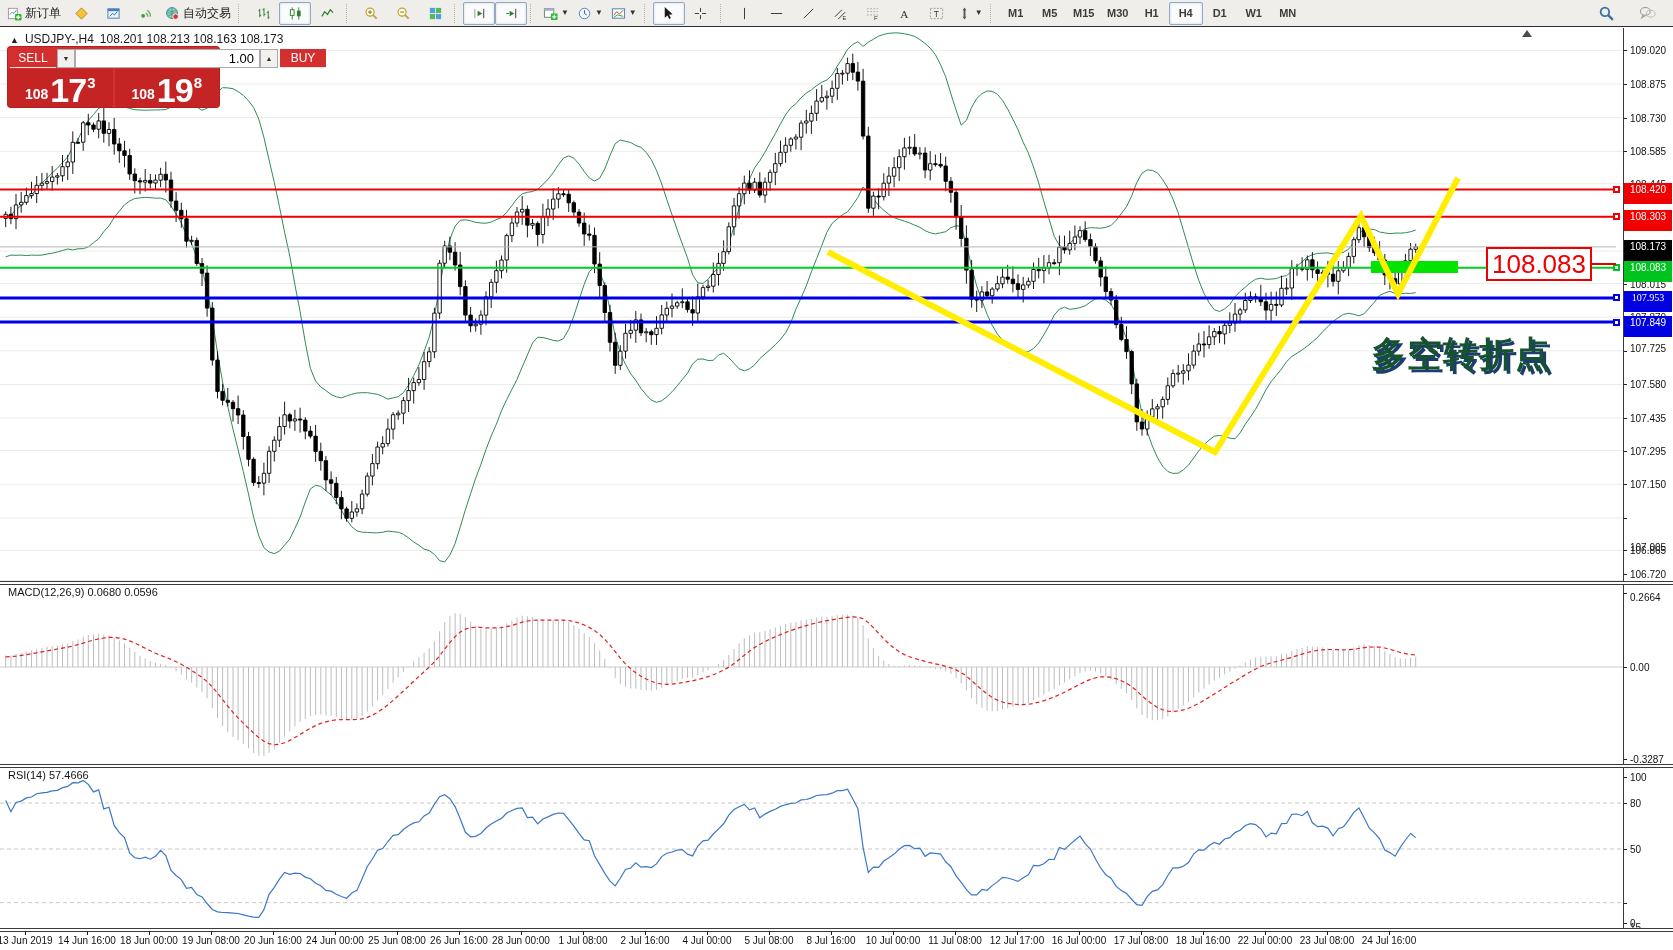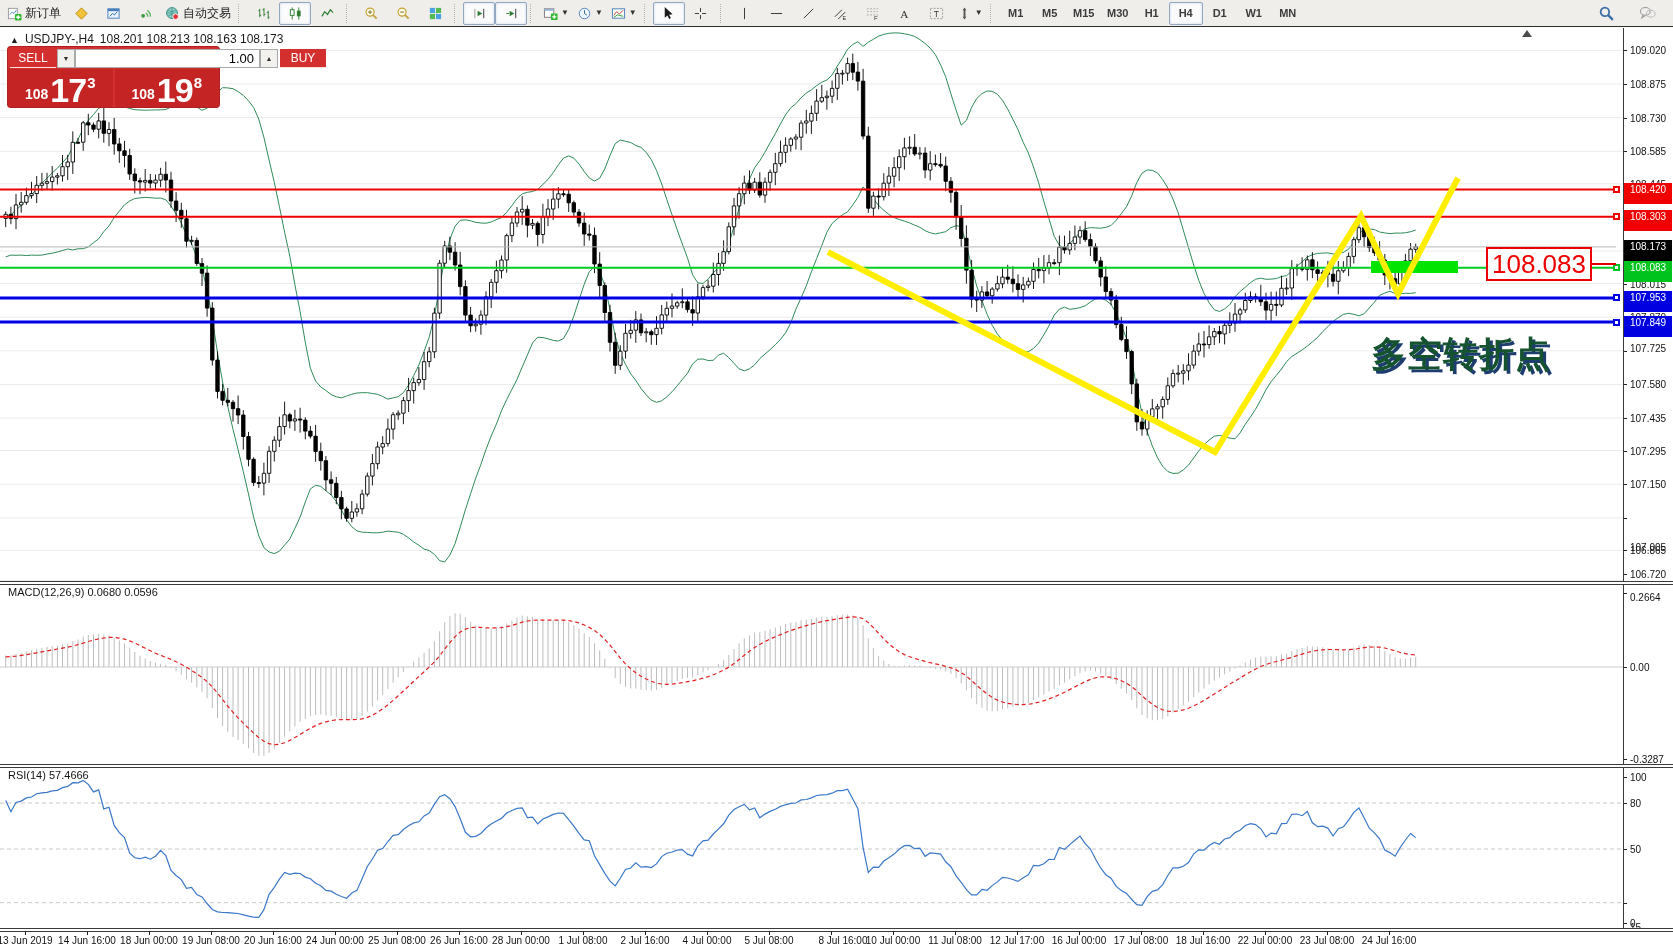--- a/index.html
+++ b/index.html
@@ -423,21 +423,21 @@
       <div class="pdash" style="top: 550.36px;"></div>
       <div class="ptick" style="top: 569px;">106.720</div>
       <div class="pdash" style="top: 574px;"></div>
       <div class="plabel" style="top: 183.069px; background: rgb(240, 0, 0);">108.420</div>
       <div class="lsq" style="top: 186.069px; left: 1613px; border: 2px solid rgb(240, 0, 0);"></div>
       <div class="plabel" style="top: 210.215px; background: rgb(240, 0, 0);">108.303</div>
       <div class="lsq" style="top: 213.215px; left: 1613px; border: 2px solid rgb(240, 0, 0);"></div>
       <div class="plabel" style="top: 240.378px; background: rgb(0, 0, 0);">108.173</div>
       <div class="plabel" style="top: 261.26px; background: rgb(0, 196, 30);">108.083</div>
       <div class="lsq" style="top: 264.26px; left: 1613px; border: 2px solid rgb(0, 196, 30);"></div>
-      <div class="plabel" style="top: 291.422px; background: rgb(0, 0, 224);">107.953</div>
+      <div class="plabel" style="top: 291.422px; background: rgb(0, 0, 224); font-family: Liberation Serif, serif;">107.953</div>
       <div class="lsq" style="top: 294.422px; left: 1613px; border: 2px solid rgb(0, 0, 224);"></div>
       <div class="plabel" style="top: 315.553px; background: rgb(0, 0, 224);">107.849</div>
       <div class="lsq" style="top: 318.553px; left: 1613px; border: 2px solid rgb(0, 0, 224);"></div>
       <div class="ptick" style="top: 592px;">0.2664</div>
       <div class="pdash" style="top: 593px;"></div>
       <div class="ptick" style="top: 662px;">0.00</div>
       <div class="pdash" style="top: 667px;"></div>
       <div class="ptick" style="top: 754px;">-0.3287</div>
       <div class="pdash" style="top: 759px;"></div>
       <div class="ptick" style="top: 772px;">100</div>
@@ -471,21 +471,21 @@
       <div class="dlabel" style="left: 521px;">28 Jun 00:00</div>
       <div class="ddash" style="left: 521px;"></div>
       <div class="dlabel" style="left: 583px;">1 Jul 08:00</div>
       <div class="ddash" style="left: 583px;"></div>
       <div class="dlabel" style="left: 645px;">2 Jul 16:00</div>
       <div class="ddash" style="left: 645px;"></div>
       <div class="dlabel" style="left: 707px;">4 Jul 00:00</div>
       <div class="ddash" style="left: 707px;"></div>
       <div class="dlabel" style="left: 769px;">5 Jul 08:00</div>
       <div class="ddash" style="left: 769px;"></div>
-      <div class="dlabel" style="left: 831px; margin-left: 12px;">8 Jul 16:00</div>
+      <div class="dlabel" style="left: 831px;">8 Jul 16:00</div>
       <div class="ddash" style="left: 831px;"></div>
       <div class="dlabel" style="left: 893px;">10 Jul 00:00</div>
       <div class="ddash" style="left: 893px;"></div>
       <div class="dlabel" style="left: 955px;">11 Jul 08:00</div>
       <div class="ddash" style="left: 955px;"></div>
       <div class="dlabel" style="left: 1017px;">12 Jul 17:00</div>
       <div class="ddash" style="left: 1017px;"></div>
       <div class="dlabel" style="left: 1079px;">16 Jul 00:00</div>
       <div class="ddash" style="left: 1079px;"></div>
       <div class="dlabel" style="left: 1141px; text-align: center;">17 Jul 08:00</div>

